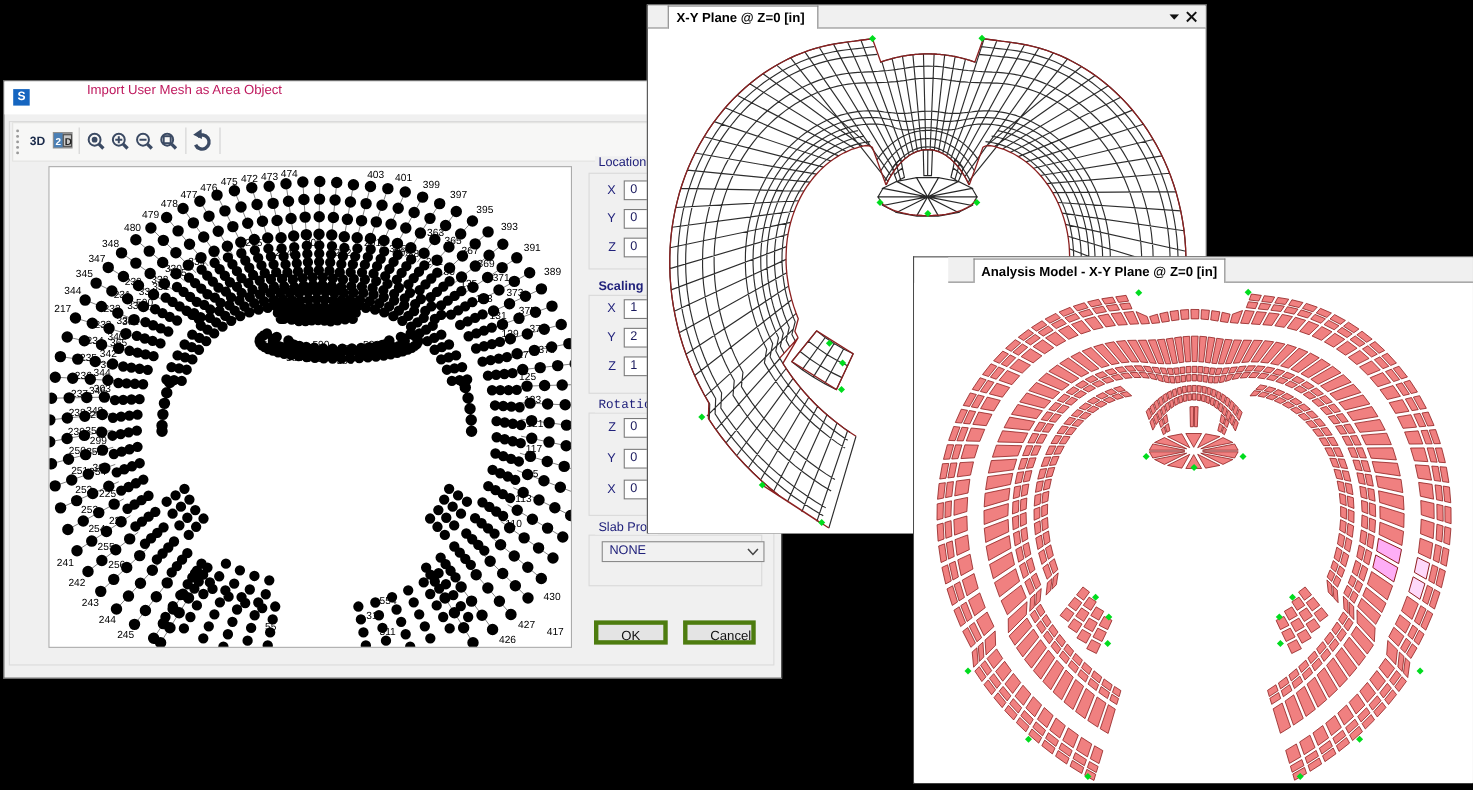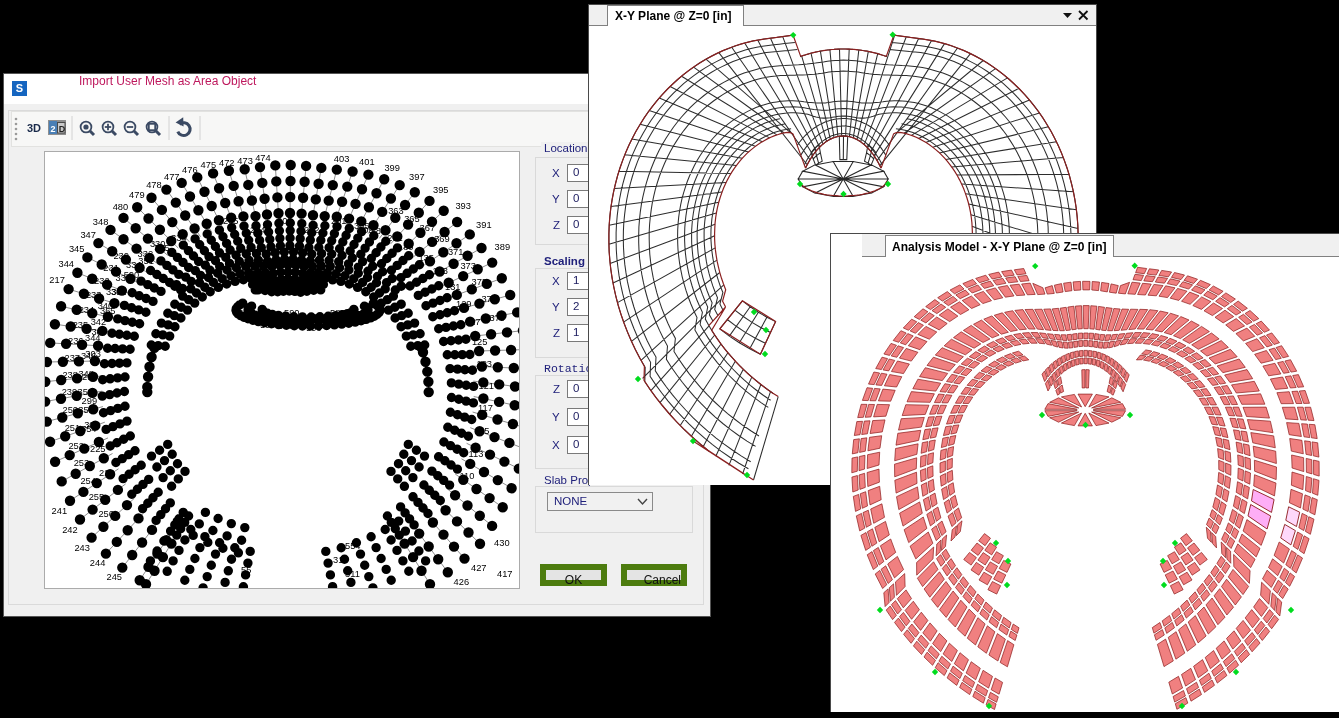--- a/index.html
+++ b/index.html
@@ -1,20 +1,20 @@
 <!DOCTYPE html>
 <html><head><meta charset="utf-8"><style>
 html,body{margin:0;padding:0;background:#000;}
 body{width:1339px;height:718px;position:relative;overflow:hidden;font-family:"Liberation Sans",sans-serif;}
 .abs{position:absolute;}
 .tb{position:absolute;height:18px;background:#fff;border:1px solid #7a7a7a;font-size:11.5px;color:#1a1a5e;padding:1px 0 0 5px;box-sizing:border-box;width:78px;}
 .glab{position:absolute;font-size:11.5px;color:#20217b;background:#f0f0f0;padding:0 3px;text-align:center;}
 .axl{position:absolute;font-size:11.5px;color:#20217b;}
 .gbox{position:absolute;border:1px solid #d9d9d9;}
-.btn{position:absolute;background:#e4e4e4;border:6px solid #4d7c0f;font-size:12px;color:#111;text-align:center;box-sizing:border-box;padding-top:3px;}
+.btn{position:absolute;background:#e4e4e4;border:4px solid #4d7c0f;font-size:12px;color:#111;text-align:center;box-sizing:border-box;padding-top:3px;}
 </style></head><body>
 
 <div class="abs" style="left:3px;top:73px;width:708px;height:544px;background:#f0f0f0;border:1px solid #555;box-sizing:border-box;">
   <div class="abs" style="left:0;top:0;width:706px;height:30px;background:#fff;">
     <div class="abs" style="left:8px;top:7px;width:15px;height:15px;background:#1565c0;color:#fff;font-weight:bold;font-size:11px;text-align:center;line-height:15px;">S</div>
     <div class="abs" style="left:27px;top:0;font-size:12px;color:#be185d;margin-left:48px;">Import User Mesh as Area Object</div>
   </div>
   <div class="abs" style="left:4px;top:36px;width:696px;height:495px;border:1px solid #dadada;box-sizing:border-box;"></div>
   <div class="abs" style="left:7px;top:37px;width:691px;height:36px;background:#f7f7f6;border:1px solid #e2e2e0;box-sizing:border-box;"></div>
   <svg class="abs" style="left:0;top:0" width="706" height="160">
@@ -210,21 +210,21 @@
   <div class="glab" style="left:537px;top:288px;font-family:Liberation Mono, monospace;">Rotation</div>
   <div class="axl" style="left:549px;top:309px;">Z</div>
     <div class="tb" style="left:563px;top:306px;">0</div>
   <div class="axl" style="left:548px;top:337px;">Y</div>
     <div class="tb" style="left:563px;top:334px;">0</div>
   <div class="axl" style="left:548px;top:365px;">X</div>
     <div class="tb" style="left:563px;top:362px;">0</div>
 
   <div class="gbox" style="left:531px;top:412px;width:156px;height:45px;"></div>
   <div class="glab" style="left:537px;top:400px;">Slab Prop</div>
-  <div class="abs" style="left:543px;top:418px;width:106px;height:19px;background:#f1f1f1;border:1px solid #8a8a8a;box-sizing:border-box;font-size:11.5px;color:#20217b;padding:2px 0 0 6px;">NONE
+  <div class="abs" style="left:543px;top:418px;width:148px;height:19px;background:#f1f1f1;border:1px solid #8a8a8a;box-sizing:border-box;font-size:11.5px;color:#20217b;padding:2px 0 0 6px;">NONE
     <svg class="abs" style="right:4px;top:5px" width="11" height="8">
         <path d="M1 1 L5.5 6 L10 1" fill="none" stroke="#444" stroke-width="1.4"></path>
       </svg>
   </div>
   <div class="btn" style="left:536px;top:490px;width:67px;height:22px;">OK</div>
   <div class="btn" style="left:617px;top:490px;width:66px;height:22px;text-align:right;">Cancel</div>
 </div>
 
 <div class="abs" style="left:588px;top:4px;width:509px;height:481px;background:#fff;border:1px solid #4a4a4a;box-sizing:border-box;">
   <div class="abs" style="left:0;top:0;width:507px;height:21px;background:#f0f0f0;border-bottom:1px solid #808080;box-sizing:border-box;">

